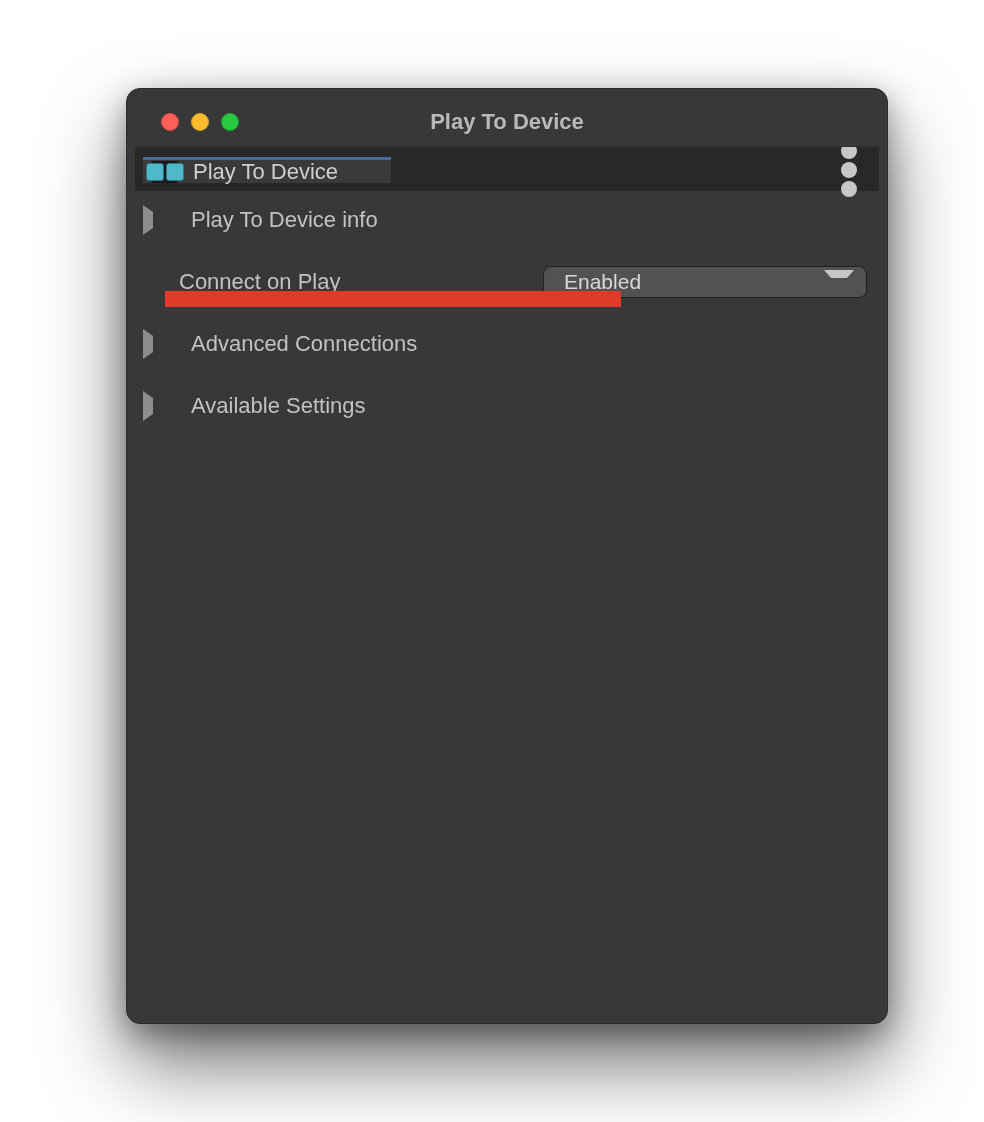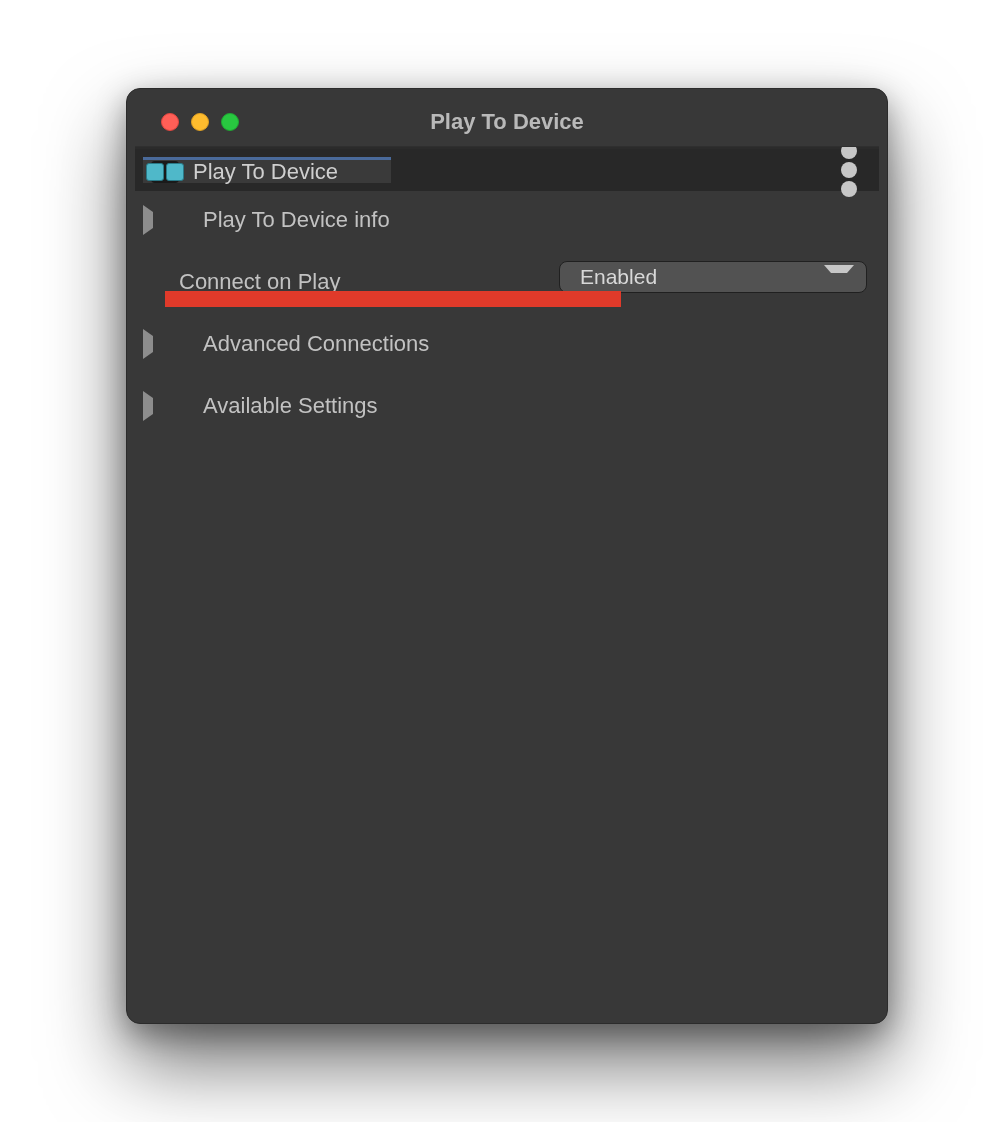--- a/index.html
+++ b/index.html
@@ -85,37 +85,37 @@
   .content {
     padding: 6px 0 0 0;
     color: #c2c2c2;
     font-size: 22px;
   }
   .row {
     display: flex;
     align-items: center;
     min-height: 36px;
     padding: 2px 12px 2px 8px;
-    gap: 20px;
+    gap: 8px;
     position: relative;
   }
   .arrow {
     width: 0; height: 0;
     border-top: 7px solid transparent;
     border-bottom: 7px solid transparent;
     border-left: 10px solid #8d8d8d;
     margin-right: 6px;
     cursor: pointer;
   }
   .row-label { flex: 0 0 auto; color: #c2c2c2; }
   .field-row {
     display: flex;
-    align-items: flex-start;
+    align-items: center;
     padding: 2px 12px 2px 36px;
-    gap: 16px;
+    gap: 0;
     position: relative;
     min-height: 38px;
   }
   .field-label {
     flex: 0 0 372px;
     color: #c2c2c2;
   }
   .dropdown {
     flex: 1;
     height: 32px;

